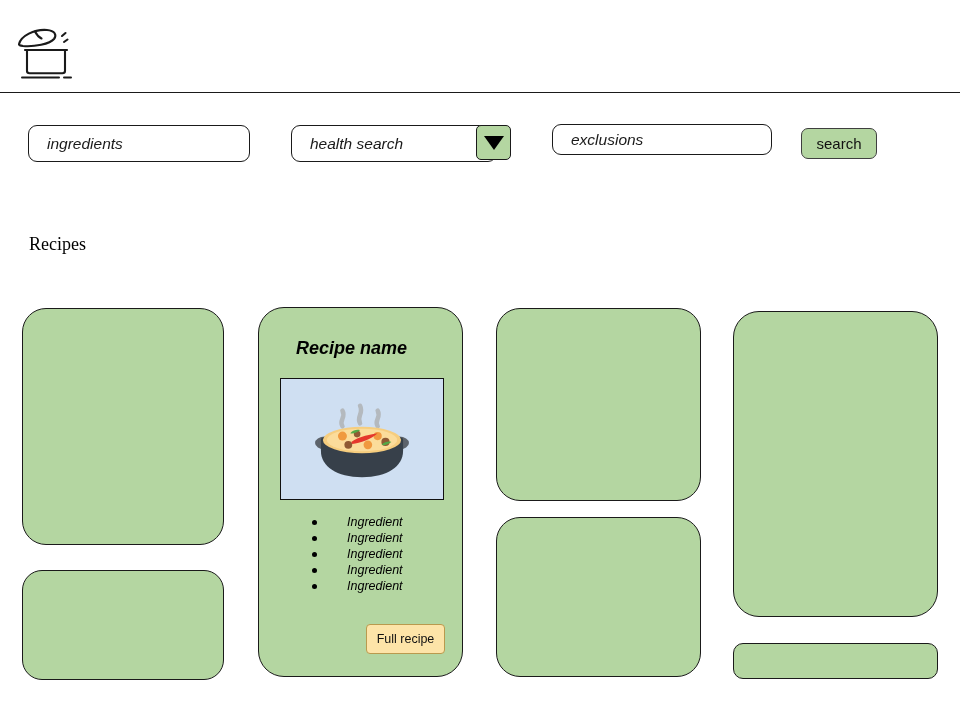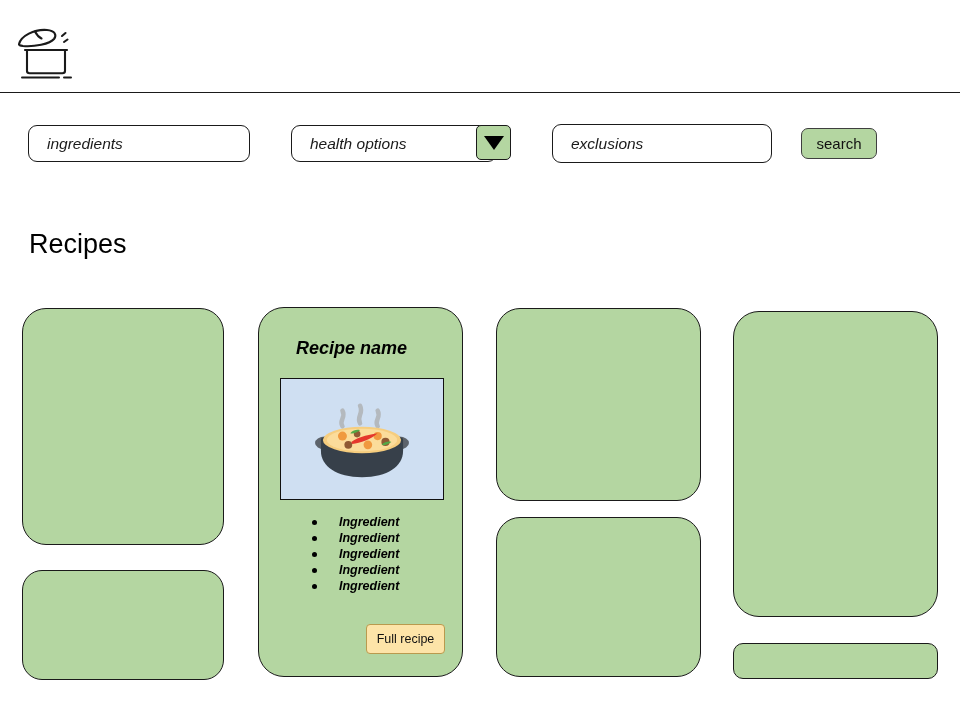--- a/index.html
+++ b/index.html
@@ -64,21 +64,21 @@
   .text-field .ph {
     font-style: italic;
     font-size: 15.5px;
     color: #1a1a1a;
     padding-left: 18px;
     white-space: nowrap;
   }
 
   #ingredients-field { left: 28px;  top: 125px; width: 222px; height: 37px; border-radius: 9px; }
   #health-field      { left: 291px; top: 125px; width: 206px; height: 37px; }
-  #exclusions-field  { left: 552px; top: 124px; width: 220px; height: 39px; }
+  #exclusions-field  { left: 552px; top: 124px; width: 220px; height: 31px; }
 
   #health-dropdown-button {
     position: absolute;
     left: 476px;
     top: 125px;
     width: 35px;
     height: 35px;
     box-sizing: border-box;
     background: #b4d6a1;
     border: 1.6px solid #1a1a1a;
@@ -110,23 +110,24 @@
     justify-content: center;
     font-size: 15px;
     color: #111111;
   }
 
   
   #recipes-heading {
     position: absolute;
     left: 29px;
     top: 229px;
-    font-size: 27px;
+    font-size: 18px;
     line-height: 30px;
     white-space: nowrap;
+    font-family: Liberation Serif, serif;
   }
 
   
   .card {
     position: absolute;
     box-sizing: border-box;
     background: #b4d6a1;
     border: 1.3px solid #1a1a1a;
   }
 
@@ -197,22 +198,21 @@
     white-space: nowrap;
   }
   #ingredient-list li .dot {
     width: 5px;
     height: 5px;
     border-radius: 50%;
     background: #000000;
     flex: 0 0 auto;
   }
   #ingredient-list li .txt {
-    margin-left: 22px;
-    font-weight: bold;
+    margin-left: 30px;
   }
 
   #full-recipe-button {
     position: absolute;
     left: 366px;
     top: 624px;
     width: 79px;
     height: 30px;
     box-sizing: border-box;
     background: #fde4a8;
@@ -255,21 +255,21 @@
   </div>
 
   <div id="header-divider"></div>
 </div>
 
 <div class="text-field" id="ingredients-field">
   <span class="ph">ingredients</span>
 </div>
 
 <div class="text-field" id="health-field">
-  <span class="ph">health options</span>
+  <span class="ph">health search</span>
 </div>
 
 <div id="health-dropdown-button">
   <span class="tri"></span>
 </div>
 
 <div class="text-field" id="exclusions-field">
   <span class="ph">exclusions</span>
 </div>
 

